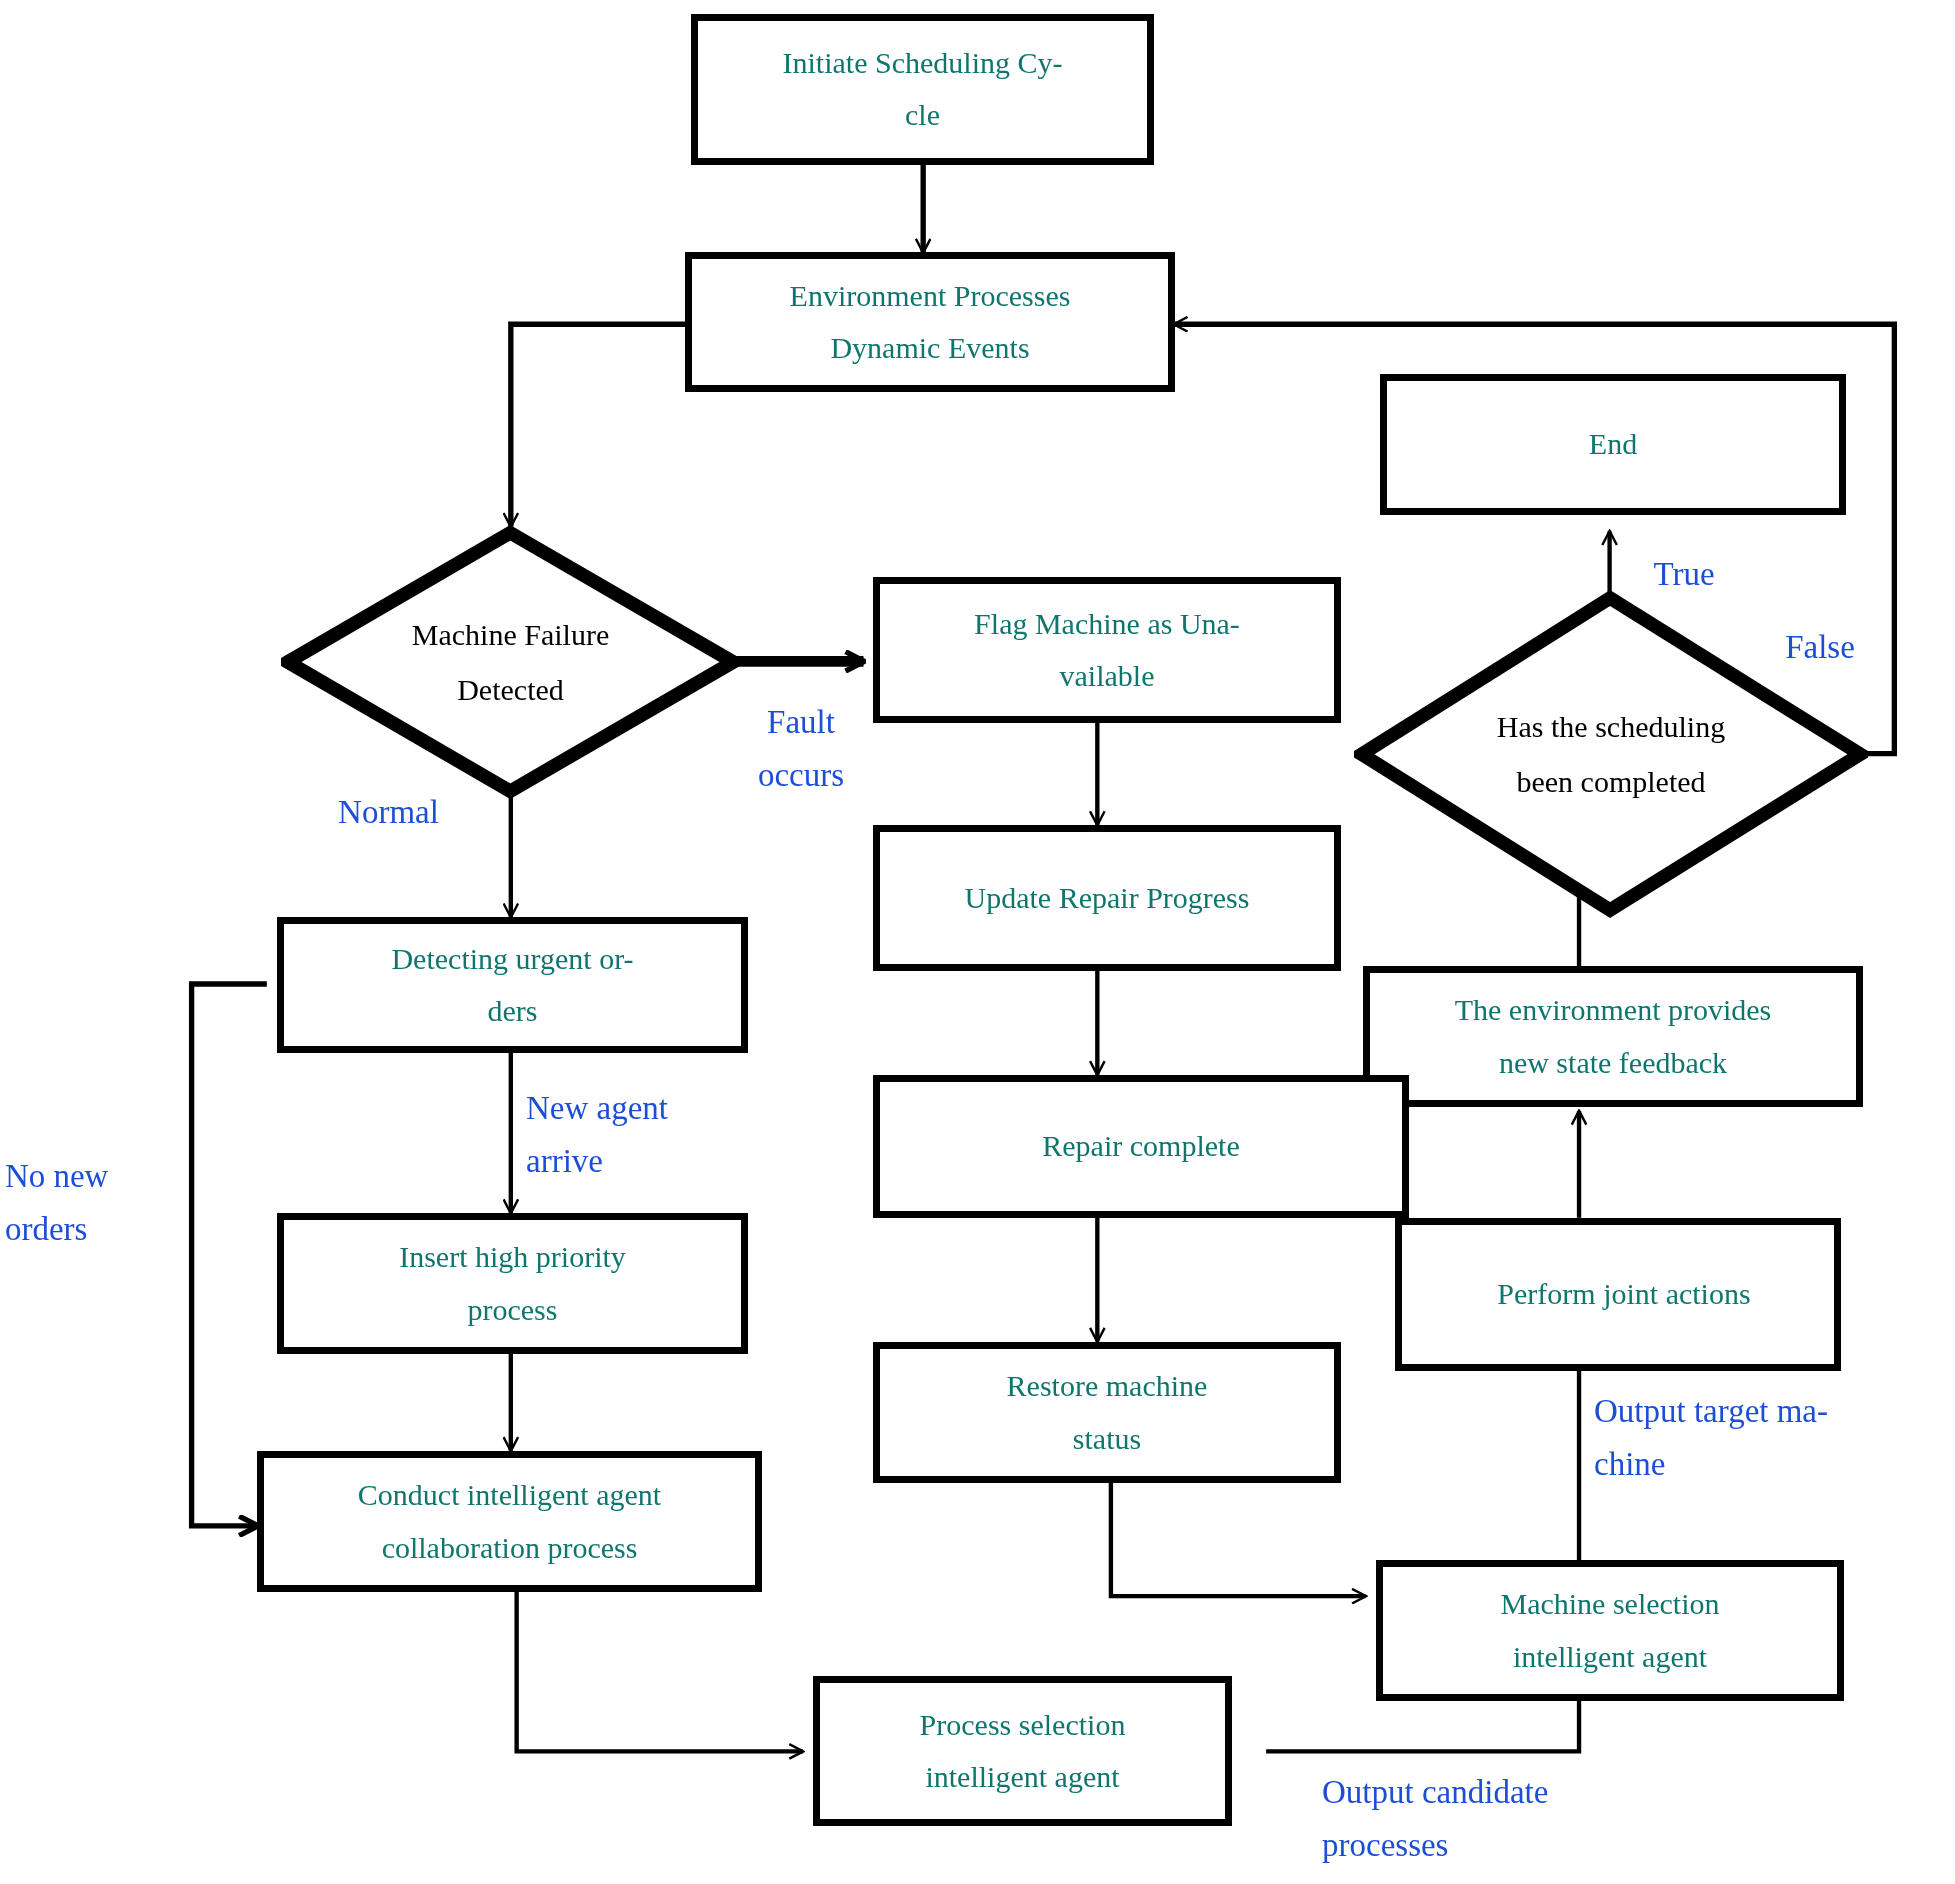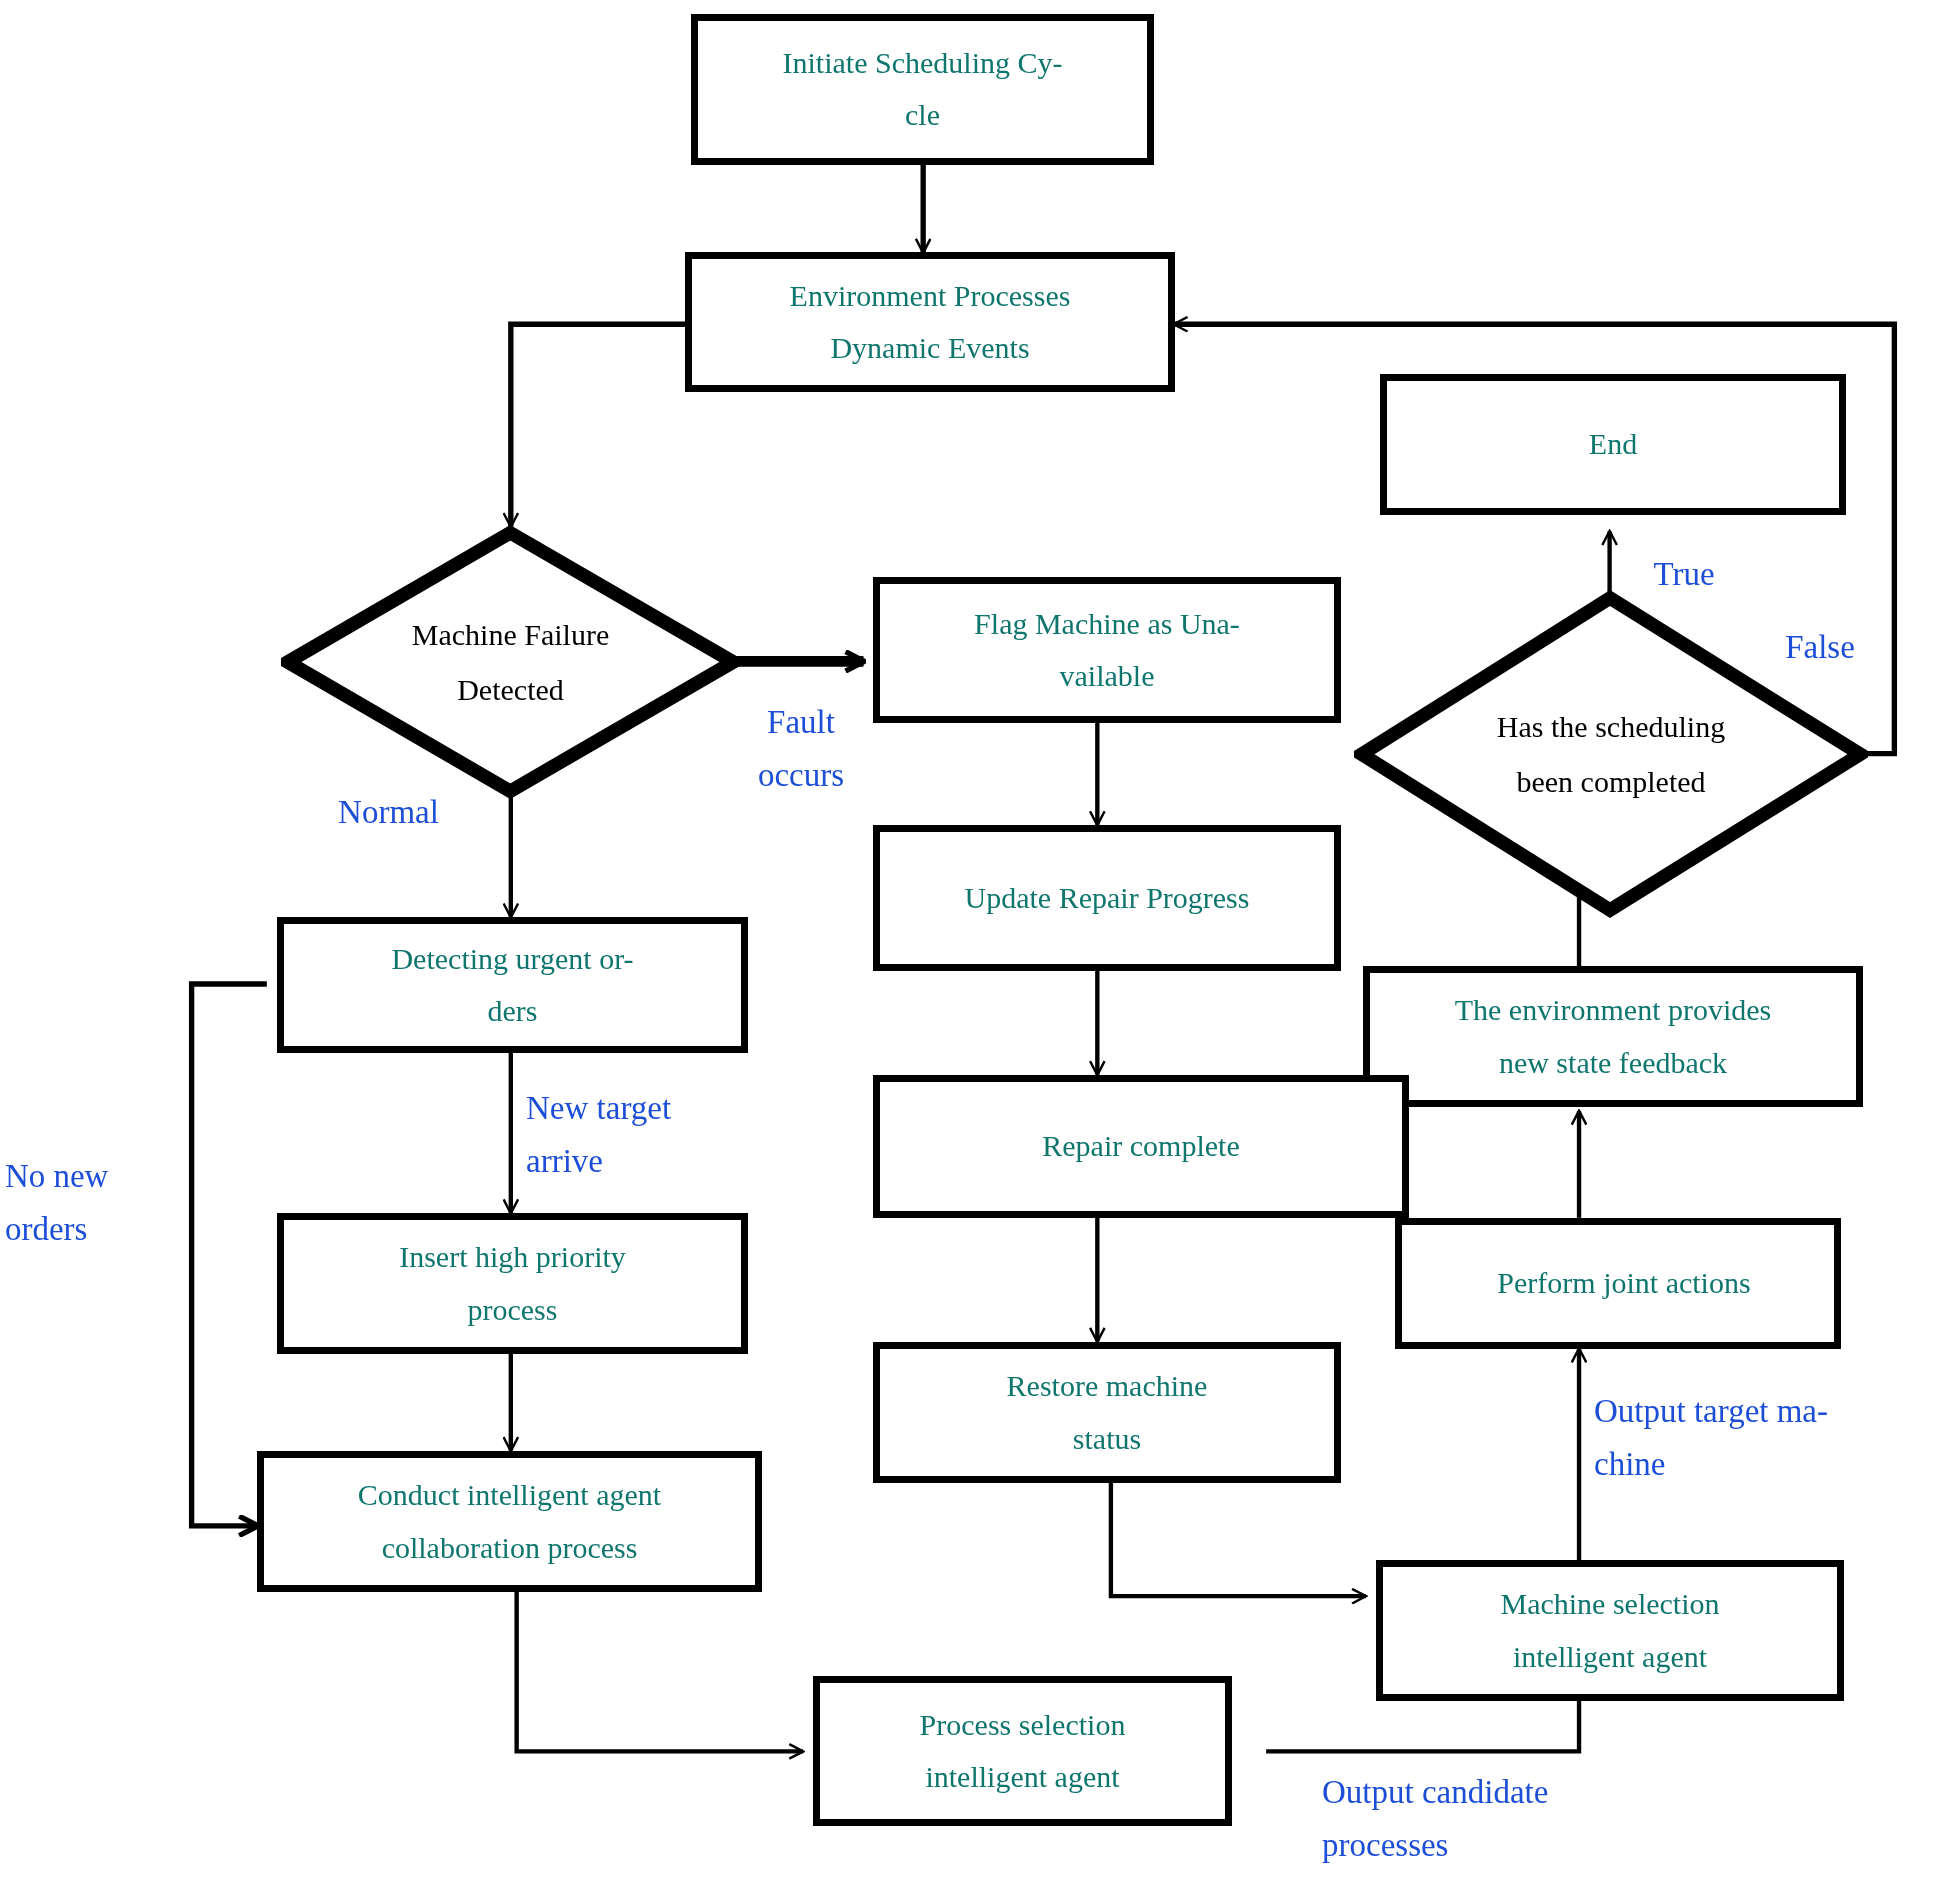--- a/index.html
+++ b/index.html
@@ -188,21 +188,21 @@
 
   <div class="node proc" style="left:277px; top:1213px; width:471px; height:141px;">
     <span class="txt">Insert high priority
 process</span>
   </div>
 
   <div class="node proc" style="left:873px; top:1075px; width:536px; height:143px;">
     <span class="txt">Repair complete</span>
   </div>
 
-  <div class="node proc" style="left:1395px; top:1218px; width:446px; height:131px;padding-left:12px;">
+  <div class="node proc" style="left:1395px; top:1218px; width:446px; height:153px;padding-left:12px;">
     <span class="txt">Perform joint actions</span>
   </div>
 
   <div class="node proc" style="left:257px; top:1451px; width:505px; height:141px;">
     <span class="txt">Conduct intelligent agent
 collaboration process</span>
   </div>
 
   <div class="node proc" style="left:873px; top:1342px; width:468px; height:141px;">
     <span class="txt">Restore machine
@@ -221,21 +221,21 @@
 
   <div class="edge-label" style="left:728px; top:696px; width:146px;">Fault
 occurs</div>
 
   <div class="edge-label" style="left:311px; top:786px; width:155px;">Normal</div>
 
   <div class="edge-label" style="left:1621px; top:548px; width:126px;">True</div>
 
   <div class="edge-label" style="left:1747px; top:621px; width:146px;">False</div>
 
-  <div class="edge-label" style="left:526px; top:1082px; width:213px; text-align:left;">New target
+  <div class="edge-label" style="left:526px; top:1082px; width:213px; text-align:left;">New agent
 arrive</div>
 
   <div class="edge-label" style="left:4.9px; top:1150px; width:160px; text-align:left;">No new
 orders</div>
 
   <div class="edge-label" style="left:1594px; top:1385px; width:311px; text-align:left;">Output target ma-
 chine</div>
 
   <div class="edge-label" style="left:1322px; top:1766px; width:301px; text-align:left;">Output candidate
 processes</div>

